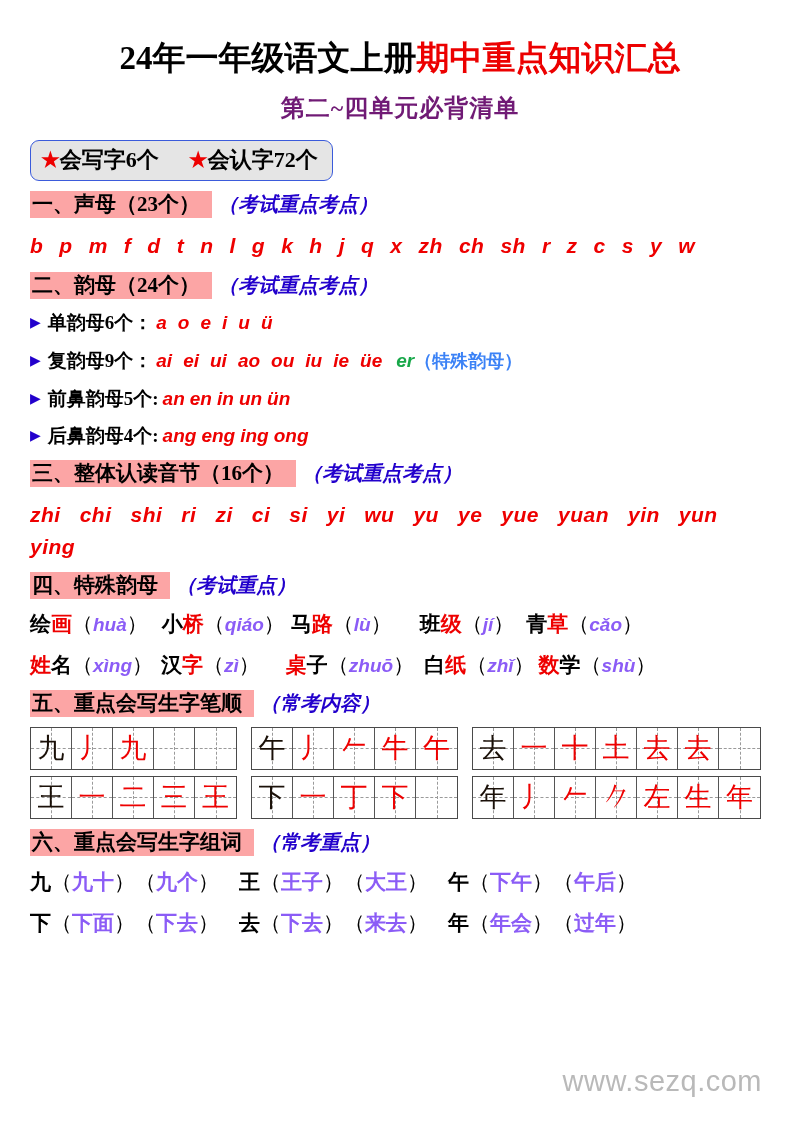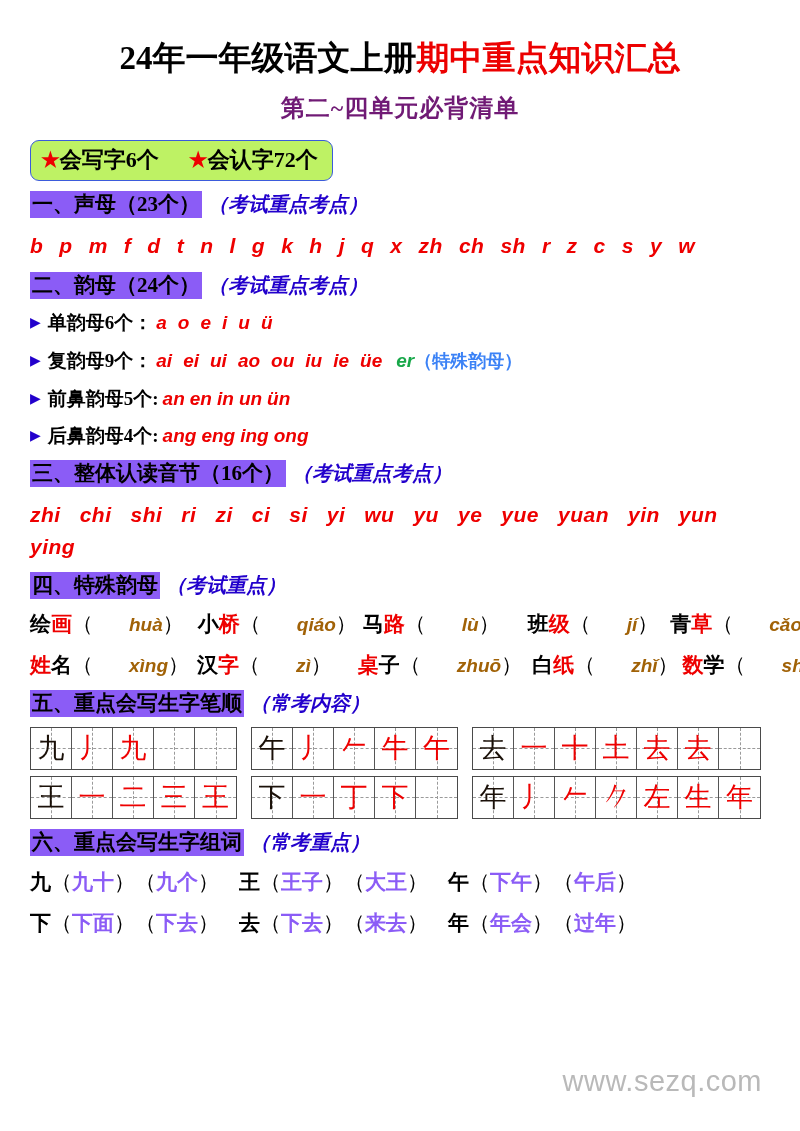--- a/index.html
+++ b/index.html
@@ -47,43 +47,43 @@
     letter-spacing: 1px;
     line-height: 1.3;
   }
 
   
   .star-box {
     margin-top: 16px;
     display: inline-block;
     border: 1.5px solid #3b5bdb;
     border-radius: 9px;
-    background: #bef264;
+    background: #e5e5e5;
     padding: 4px 14px 5px 10px;
     font-size: 22px;
     font-weight: bold;
     color: #000;
     line-height: 1.35;
     white-space: nowrap;
   }
   .star-box .star { color: #ee0000; font-size: 21px; }
   .star-box .gap { display: inline-block; width: 30px; }
 
   
   .sec-head {
     margin-top: 9px;
     font-size: 21px;
     font-weight: bold;
     line-height: 1.35;
     white-space: nowrap;
   }
   .sec-head .hl {
-    background: #8b5cf6;
+    background: #fca5a5;
     color: #000000;
-    padding: 1px 2px 2px 2px;
+    padding: 1px 12px 2px 2px;
     font-family: "Liberation Serif", "DejaVu Serif", serif;
   }
   .sec-head .note {
     color: #2200cc;
     font-style: italic;
     font-weight: bold;
     margin-left: 6px;
     font-size: 20px;
   }
 
@@ -161,22 +161,21 @@
     display: inline-block;
     margin-right: 10px;
   }
   .pair .ch { color: #000; font-family: "Liberation Serif", "DejaVu Serif", serif; }
   .pair .ch-red { color: #ee0000; font-family: "Liberation Serif", "DejaVu Serif", serif; }
   .pair .py {
     font-family: "Liberation Sans", "DejaVu Sans", sans-serif;
     font-style: italic;
     font-weight: bold;
     font-size: 19px;
-    color: #a16207;
-    margin-left: 36px;
+    color: #8b5cf6;
   }
   .pair .paren { color: #000; font-weight: normal; }
 
   
   .stroke-area {
     margin-top: 9px;
     display: flex;
     gap: 14px;
     align-items: flex-start;
   }

